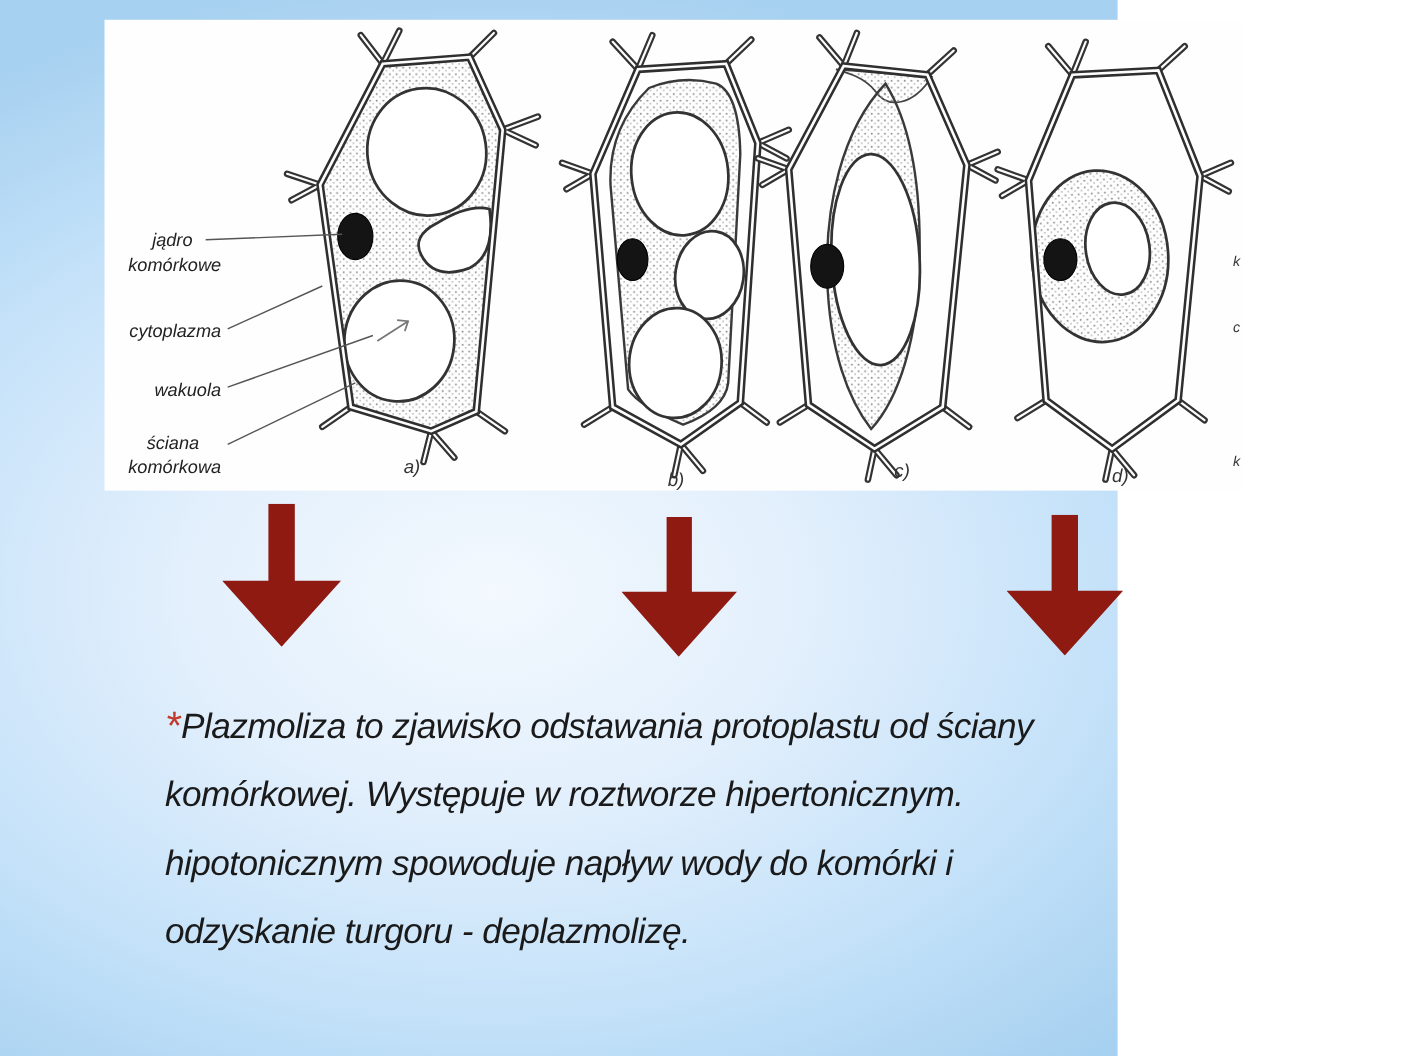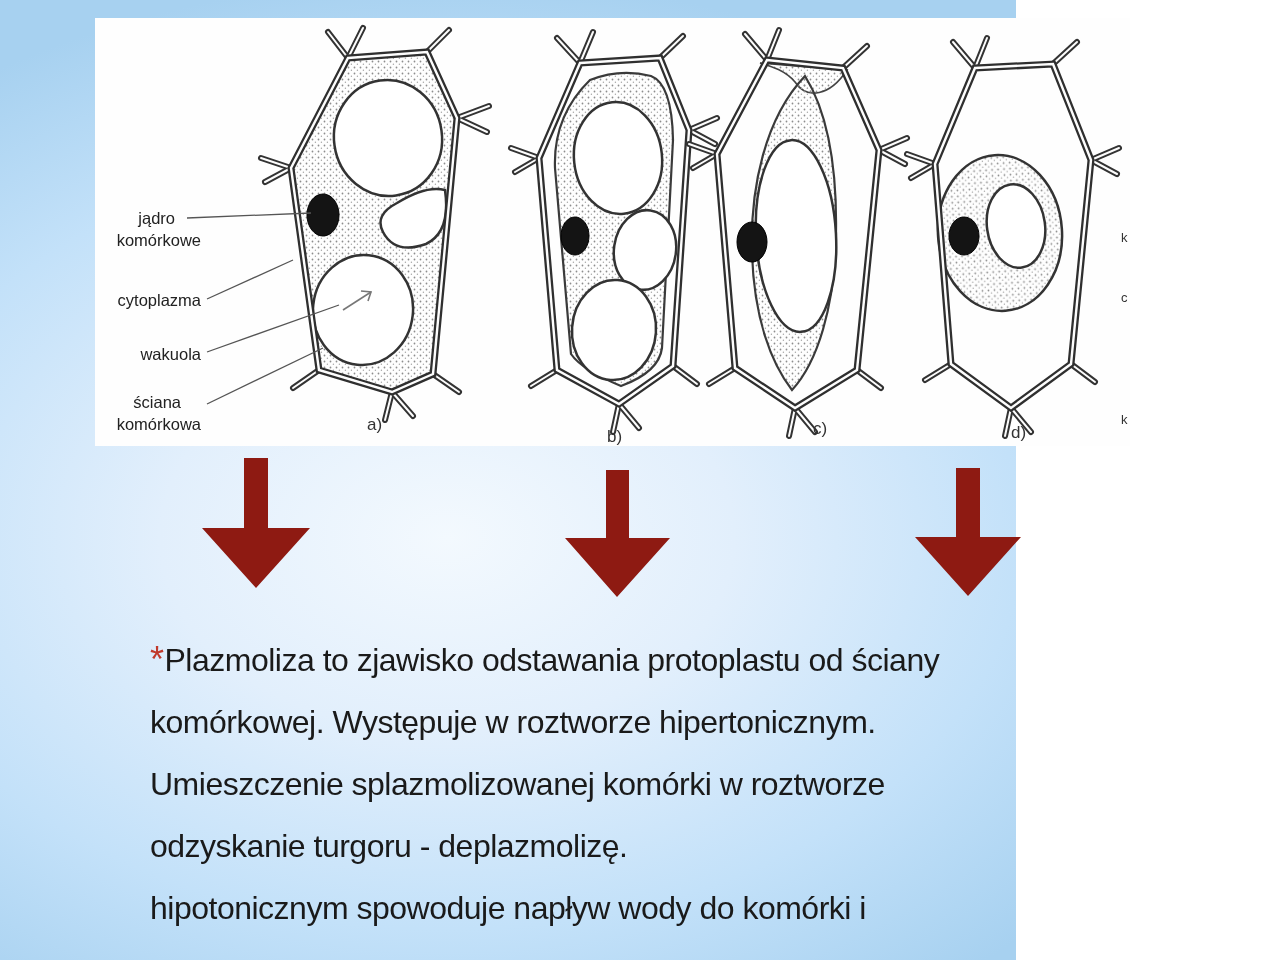--- a/index.html
+++ b/index.html
@@ -1,20 +1,20 @@
 <!DOCTYPE html>
 <html style="--arrow-color: #8e1a12; --asterisk-color: #c0392b;"><head>
 <meta charset="utf-8">
 <style>
   html,body{margin:0;padding:0;}
   body{width:1280px;height:960px;overflow:hidden;
        font-family:"Liberation Sans",sans-serif;}
   .slide{position:relative;width:1016px;height:960px;
          background:radial-gradient(ellipse 820px 560px at 44% 56%,
-            #f3f9fe 0%, #e2effc 35%, #c3e1f9 70%, #a7d1f0 100%);}
+            #f3f9fe 0%, #e2effc 35%, #c3e1f9 70%, #a7d1f0 100%);font-style:italic;}
   .panel{position:absolute;left:95px;top:18px;width:1035px;height:428px;
          background:#fefefe;}
   .arrow{position:absolute;}
   .arrow svg polygon{fill:var(--arrow-color,#8e1a12);}
   .body-text{position:absolute;left:150px;top:628px;color:#1a1a1a;}
   .body-line{font-size:32px;line-height:62px;letter-spacing:-0.5px;
              white-space:nowrap;}
   .asterisk{color:var(--asterisk-color,#c0392b);font-size:36px;
             position:relative;top:1px;margin-right:1px;}
   svg text{font-family:"Liberation Sans",sans-serif;}
@@ -228,18 +228,17 @@
   </div>
   <div class="arrow" style="left:915px;top:468px">
     <svg width="106" height="128" viewBox="0 0 106 128">
       <polygon points="41,0 65,0 65,69 106,69 53,128 0,69 41,69"></polygon>
     </svg>
   </div>
 
   <div class="body-text">
     <div class="body-line"><span class="asterisk">*</span><span>Plazmoliza to zjawisko odstawania protoplastu od ściany</span></div>
     <div class="body-line">komórkowej. Występuje w roztworze hipertonicznym.</div>
-    <div class="body-line">Umieszczenie splazmolizowanej komórki w roztworze</div>
+    <div class="body-line">hipotonicznym spowoduje napływ wody do komórki i</div>
     <div class="body-line">odzyskanie turgoru - deplazmolizę.</div>
-    <div class="body-line">hipotonicznym spowoduje napływ wody do komórki i</div>
   </div>
 
 </div>
 
 </body></html>

